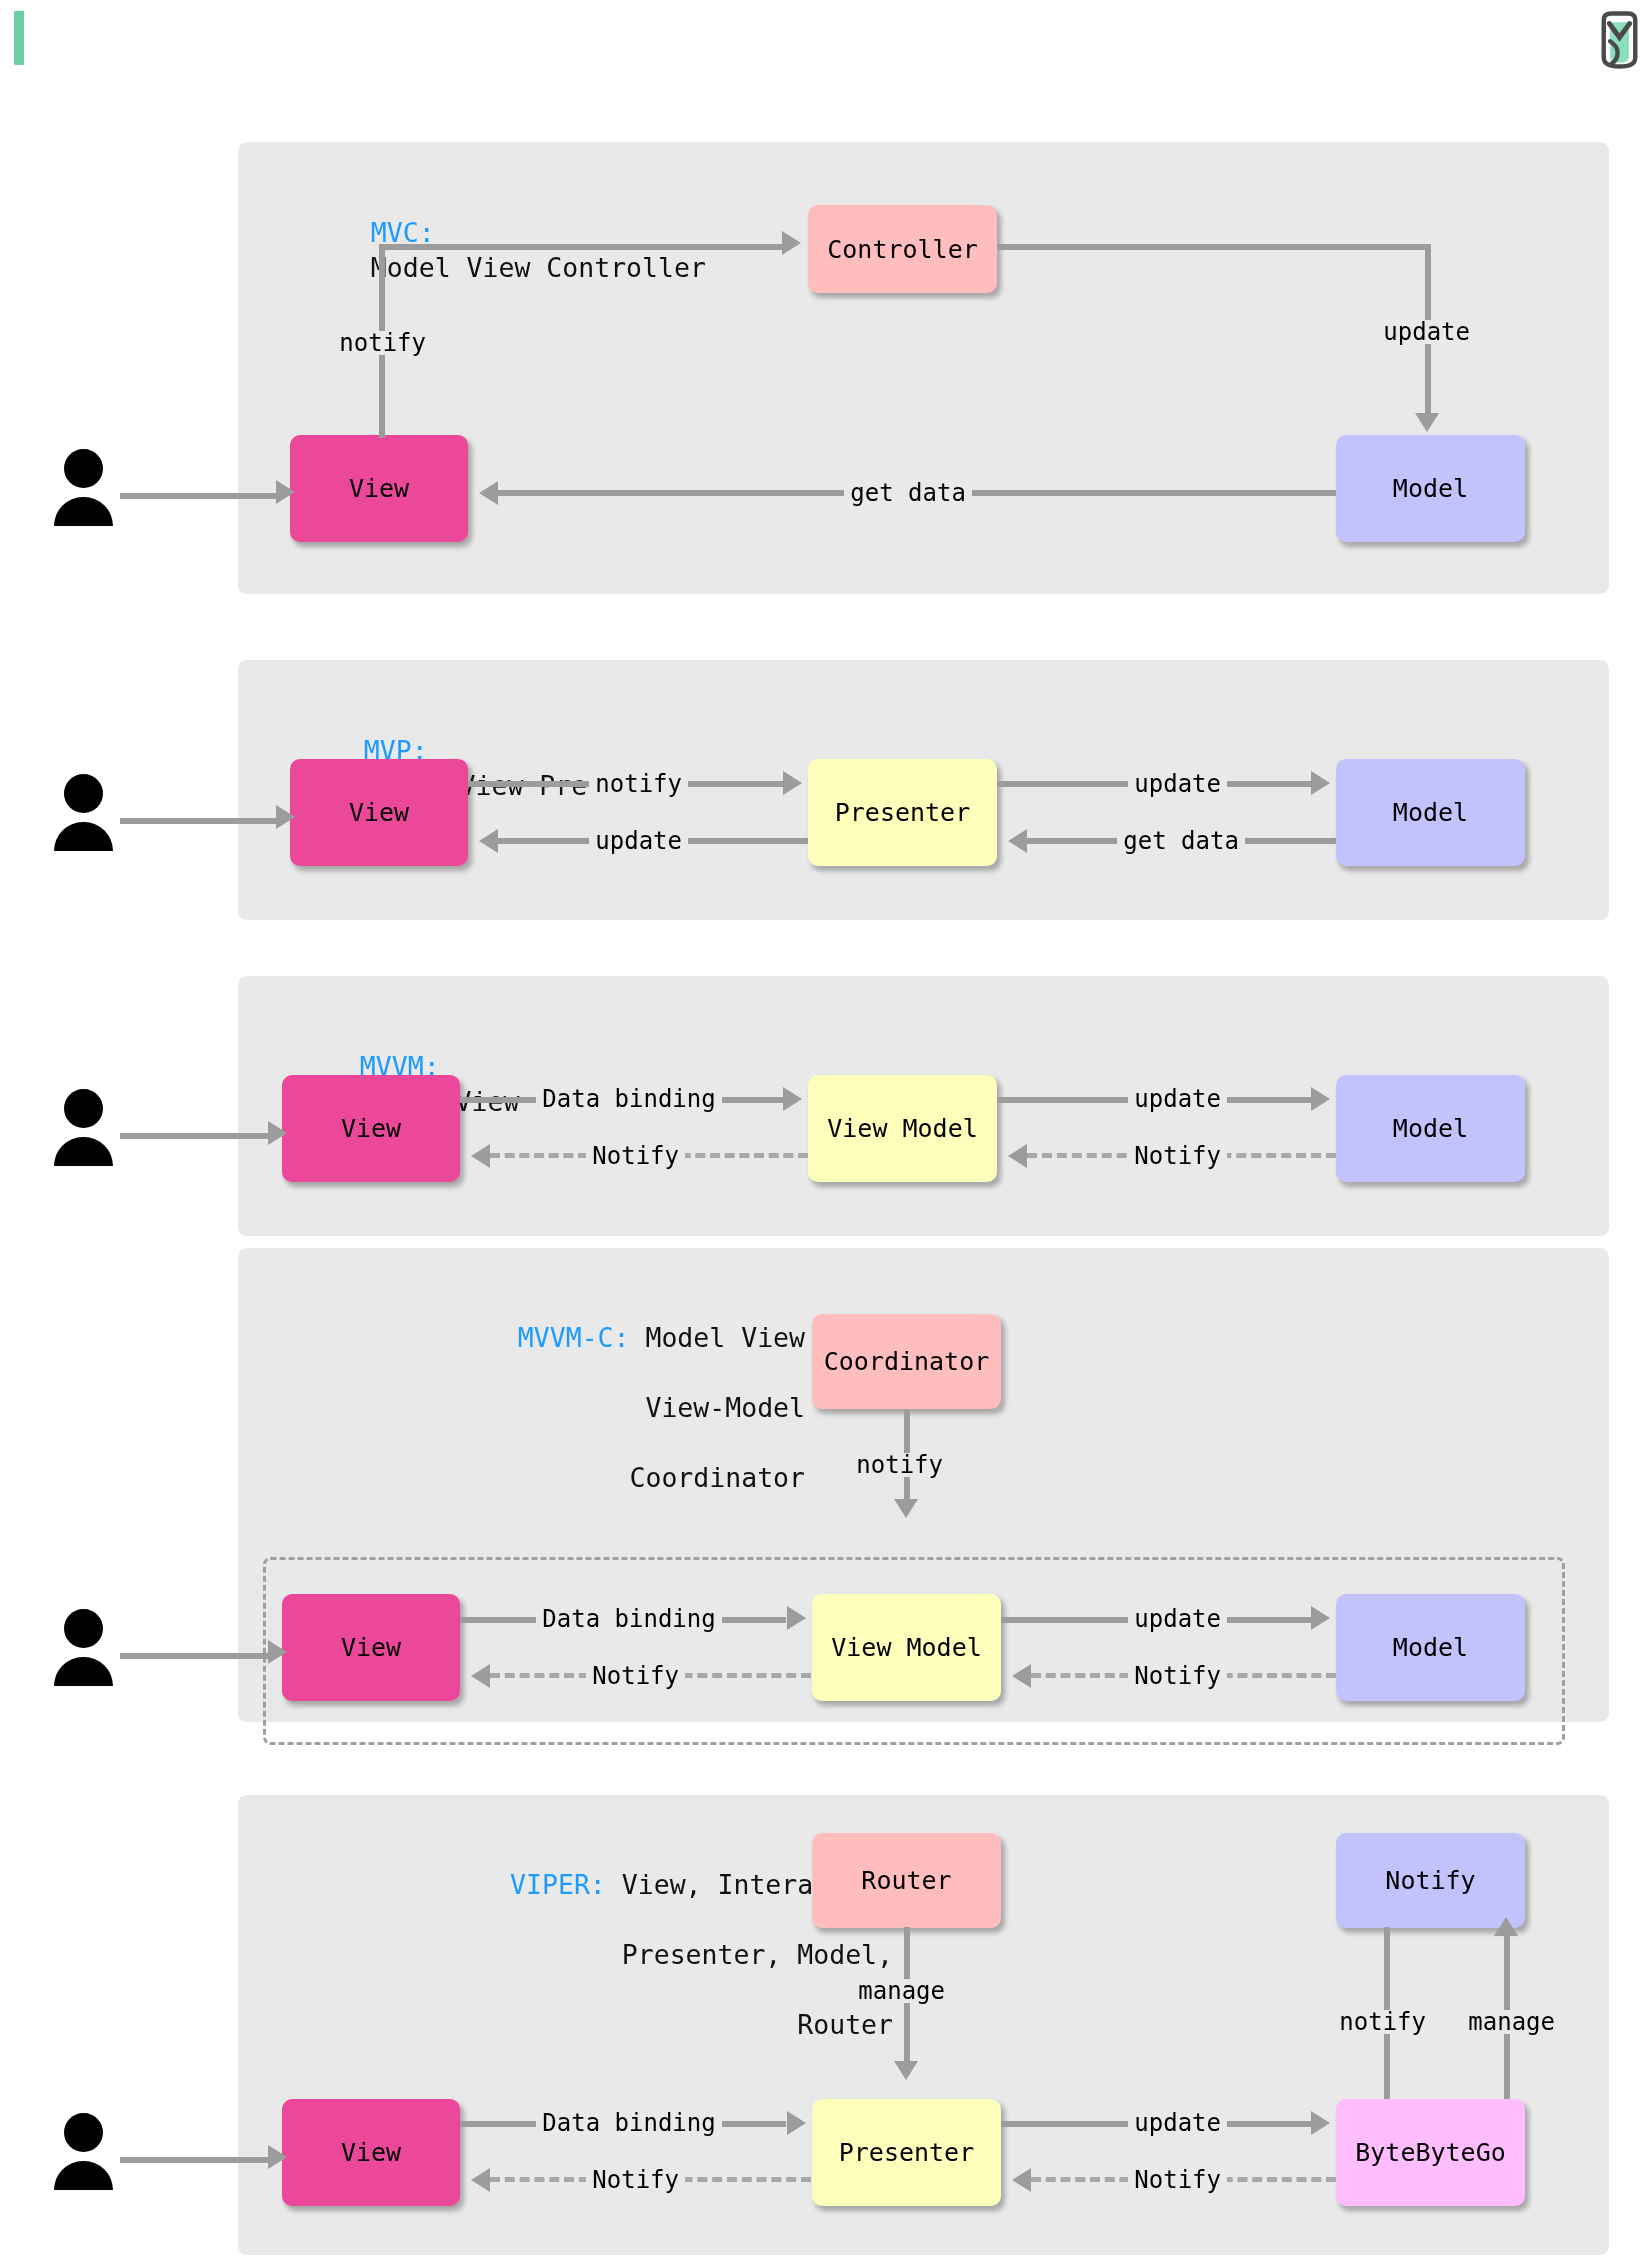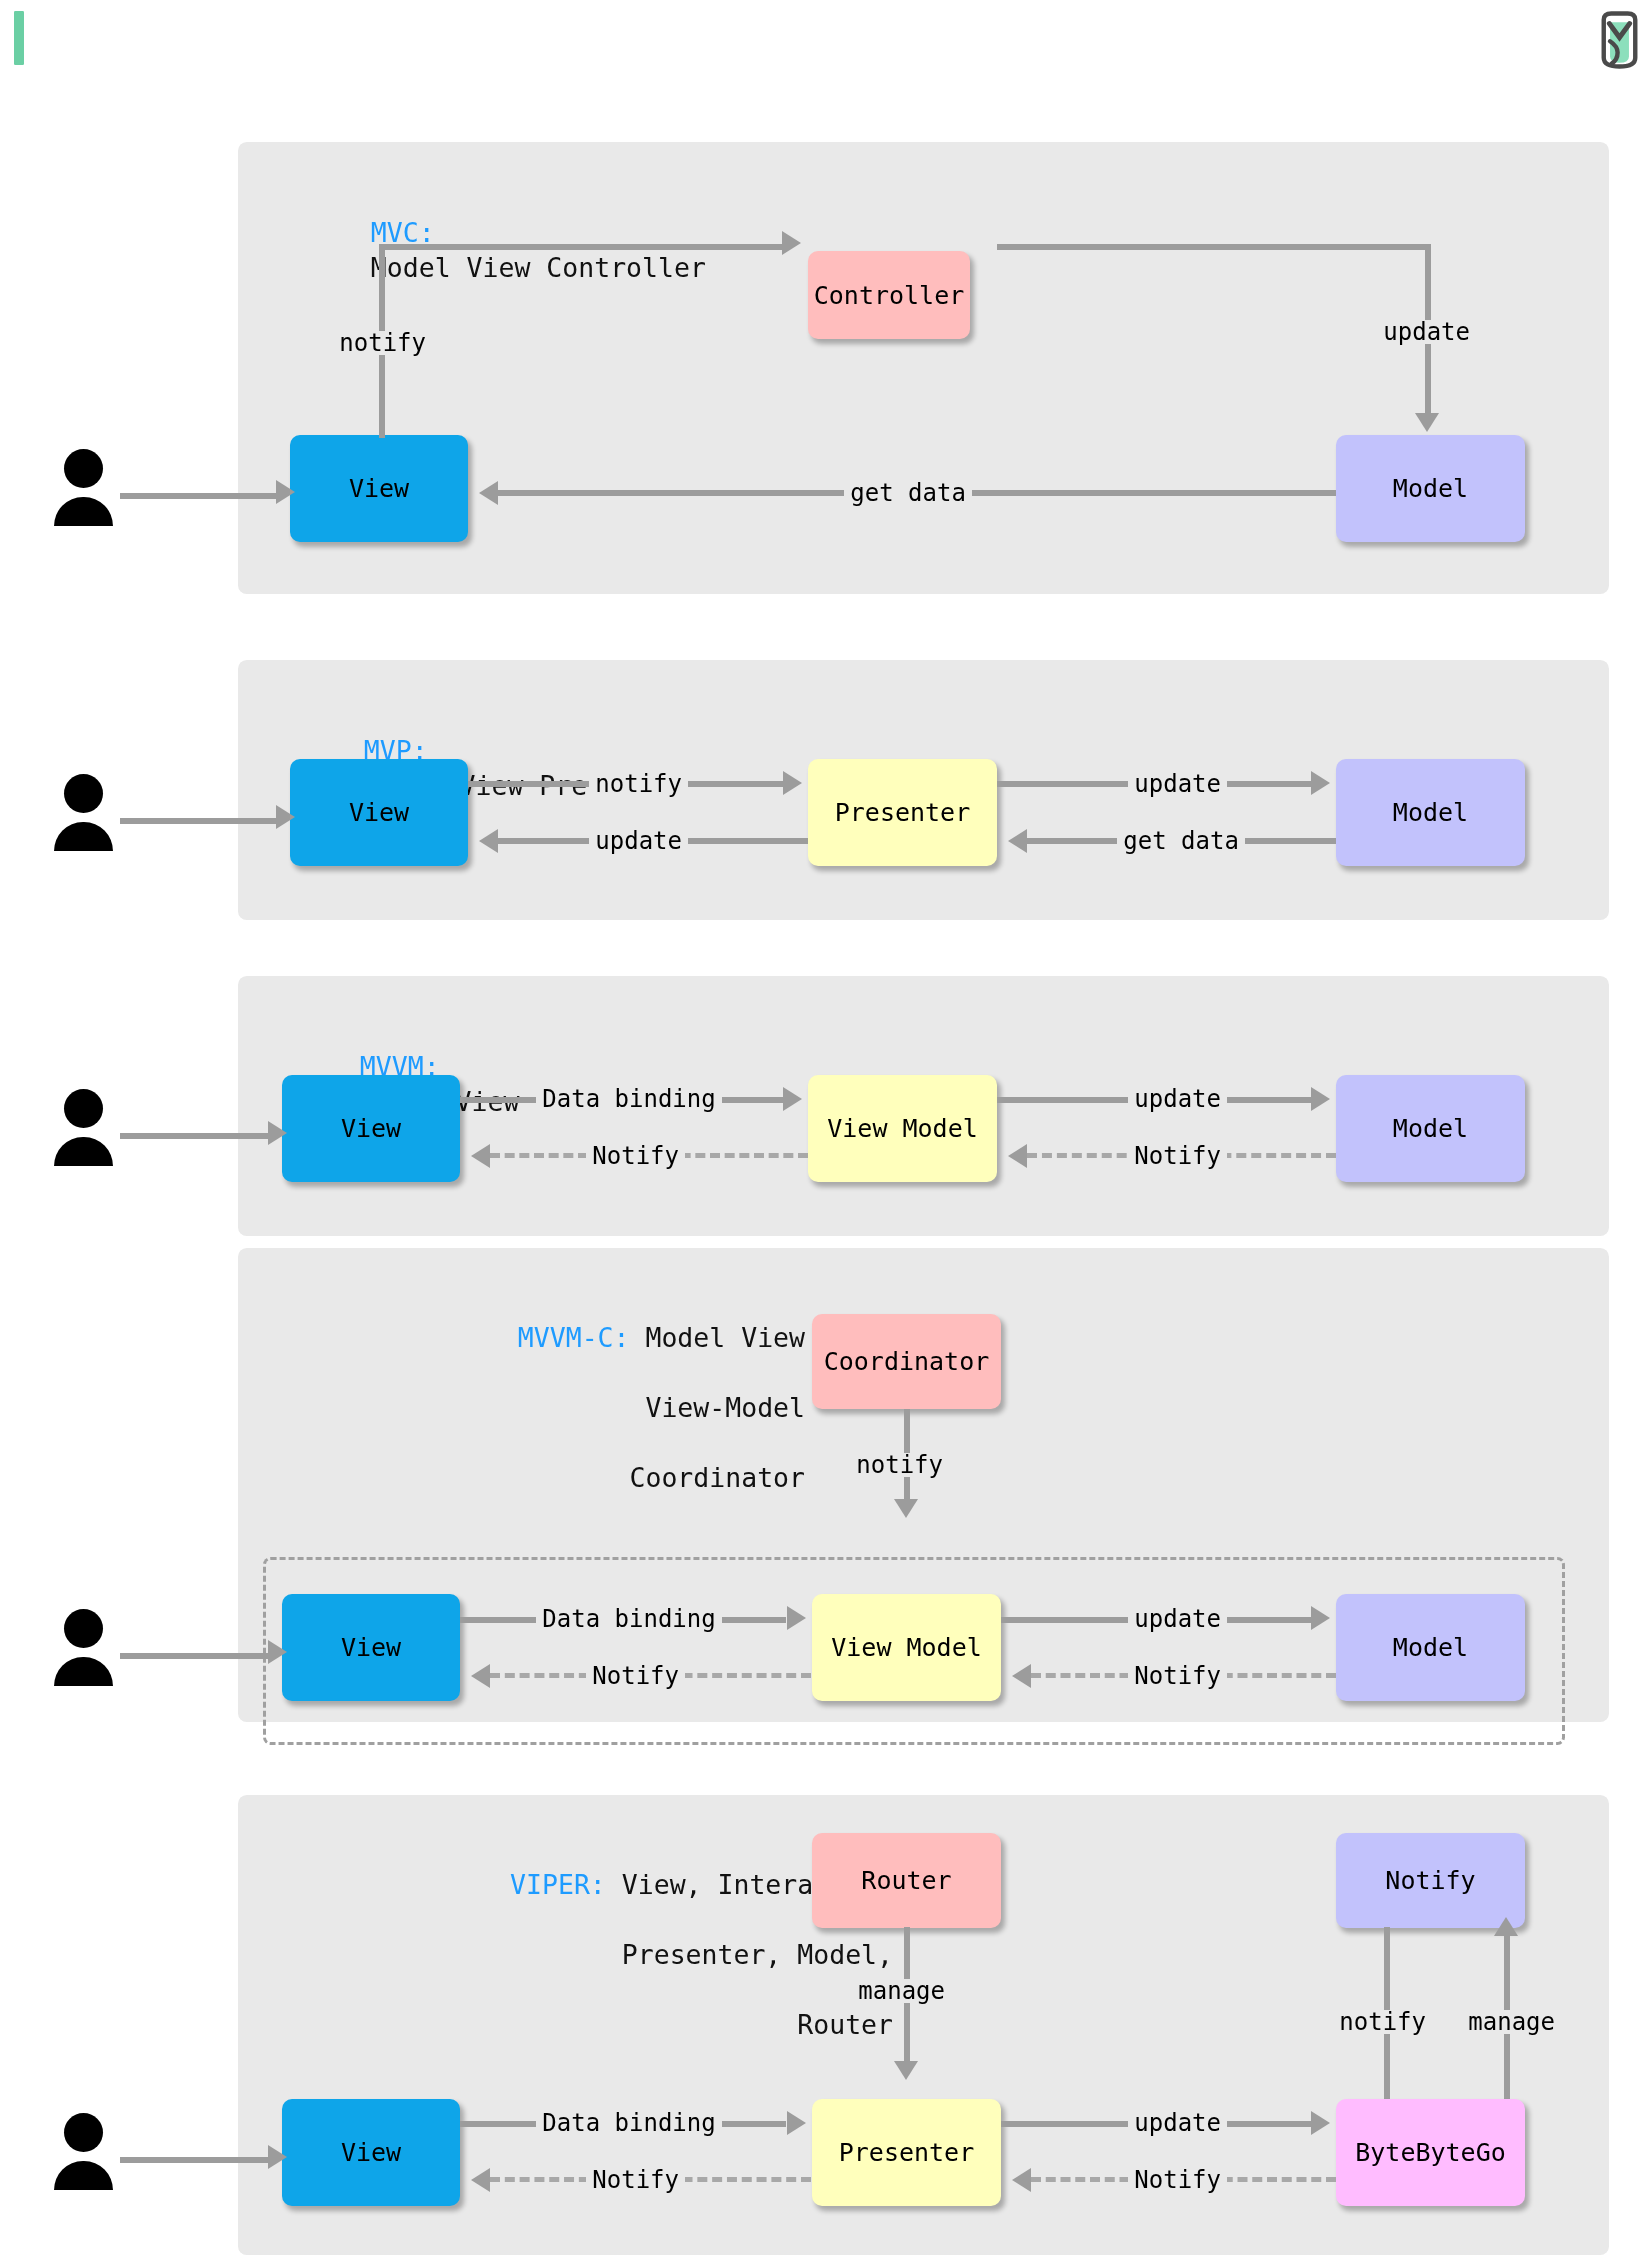--- a/index.html
+++ b/index.html
@@ -31,21 +31,21 @@
   }
   .sec-title .key{color:#1E9BFF;}
   .sec-title.multiline{text-align:right;}
   
   .node{
     position:absolute;border-radius:10px;
     display:flex;align-items:center;justify-content:center;
     font-size:25px;color:#000;white-space:nowrap;
     box-shadow:3.2px 4.4px 5.7px rgba(0,0,0,0.28);
   }
-  .n-view{background:#0ea5e9;text-align:right;}
+  .n-view{background:#ec4899;text-align:right;}
   .n-model{background:#C2C2FC;}
   .n-ctrl{background:#FFBDBD;}
   .n-pres{background:#FFFFBC;}
   .n-inter{background:#FFBCFF;}
   
   .actor{position:absolute;}
   .actor .head{position:absolute;left:10px;top:0;width:39px;height:39px;border-radius:50%;background:#000;}
   .actor .body{position:absolute;left:0;top:48px;width:59px;height:29px;background:#000;
     border-top-left-radius:30px;border-top-right-radius:30px;}
   
@@ -80,21 +80,21 @@
 </div>
 
 <div class="section" style="left:238px;top:142px;width:1371px;height:452px;">
   <div class="sec-title" style="left:69px;top:38px;">
     <span class="key">MVC: </span>
     <span>Model View Controller</span>
   </div>
 
 </div>
 
-<div class="node n-ctrl" style="left:808px;top:205px;width:162px;height:88px;margin-top:46px;">
+<div class="node n-ctrl" style="left:808px;top:205px;width:189px;height:88px;">
   <span>Controller</span>
 </div>
 <div class="node n-view" style="left:290px;top:435px;width:178px;height:107px;">
   <span>View</span>
 </div>
 <div class="node n-model" style="left:1336px;top:435px;width:189px;height:107px;">
   <span>Model</span>
 </div>
 
 <div class="actor" style="left:54px;top:449px;width:59px;height:77px;">

